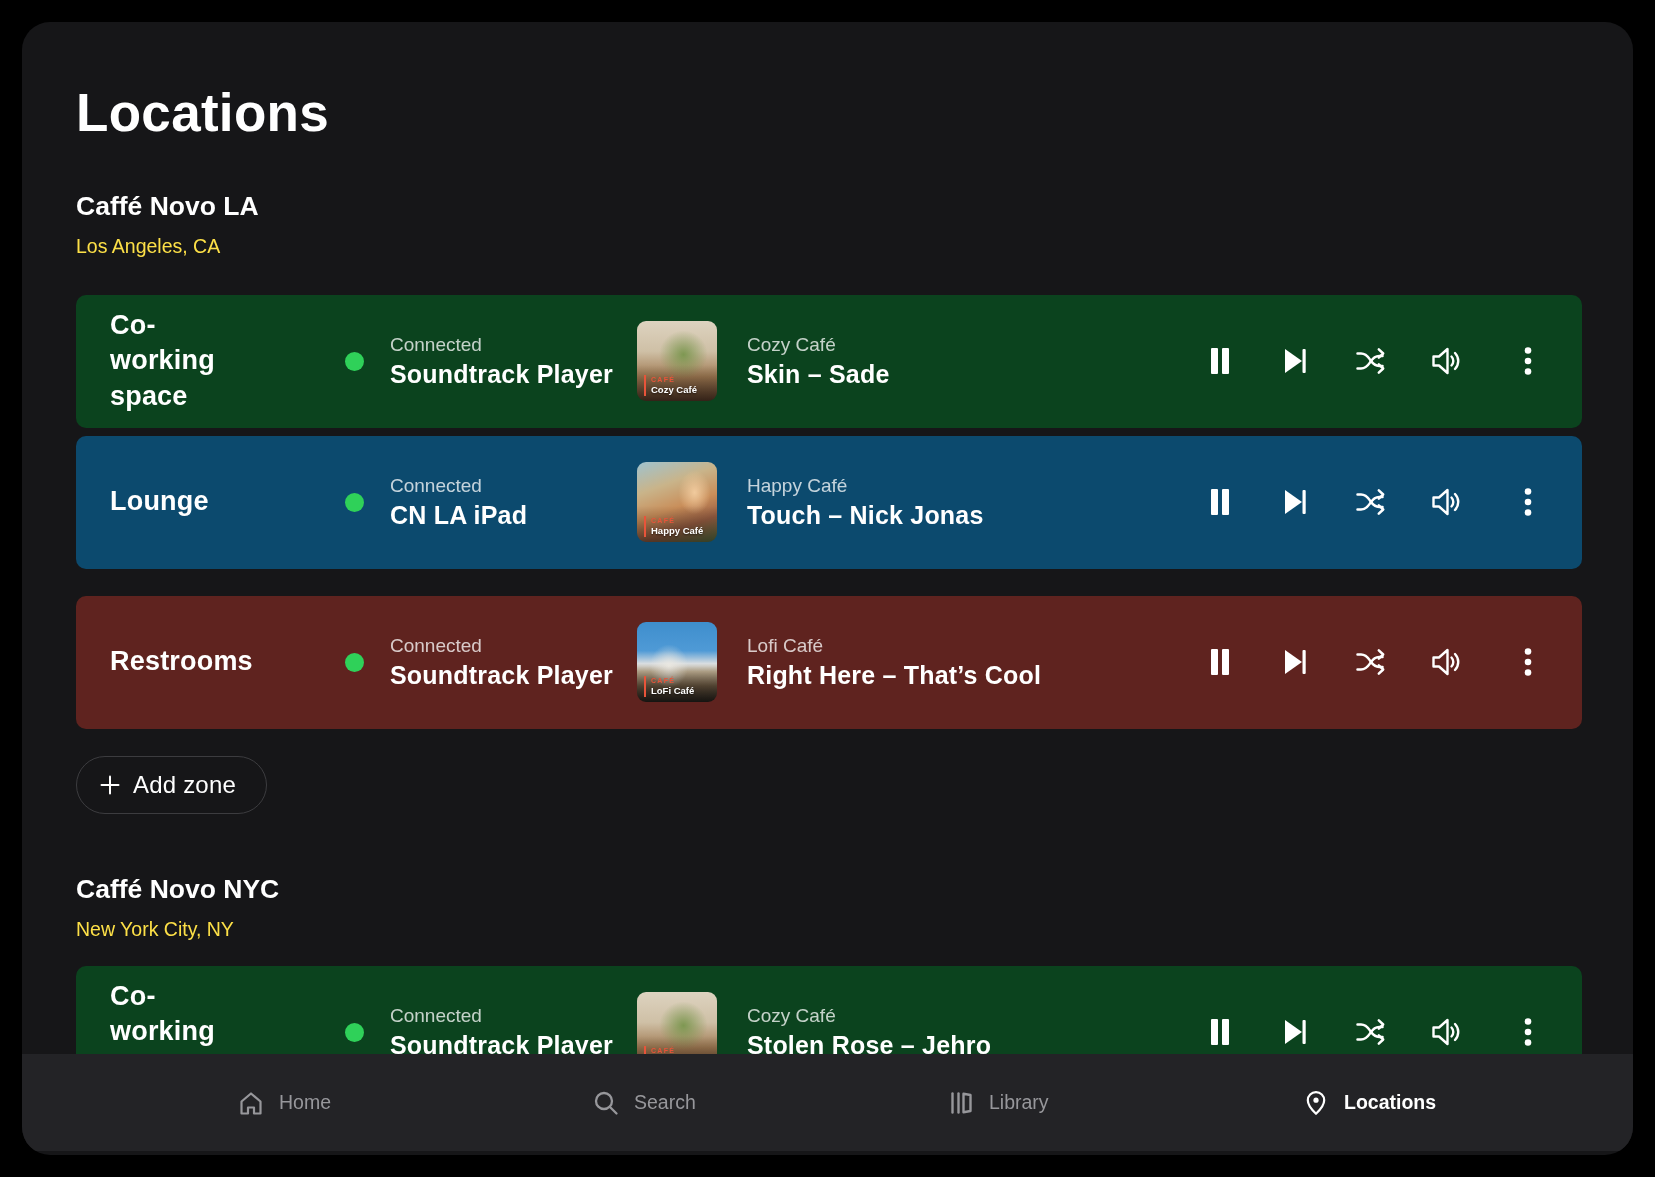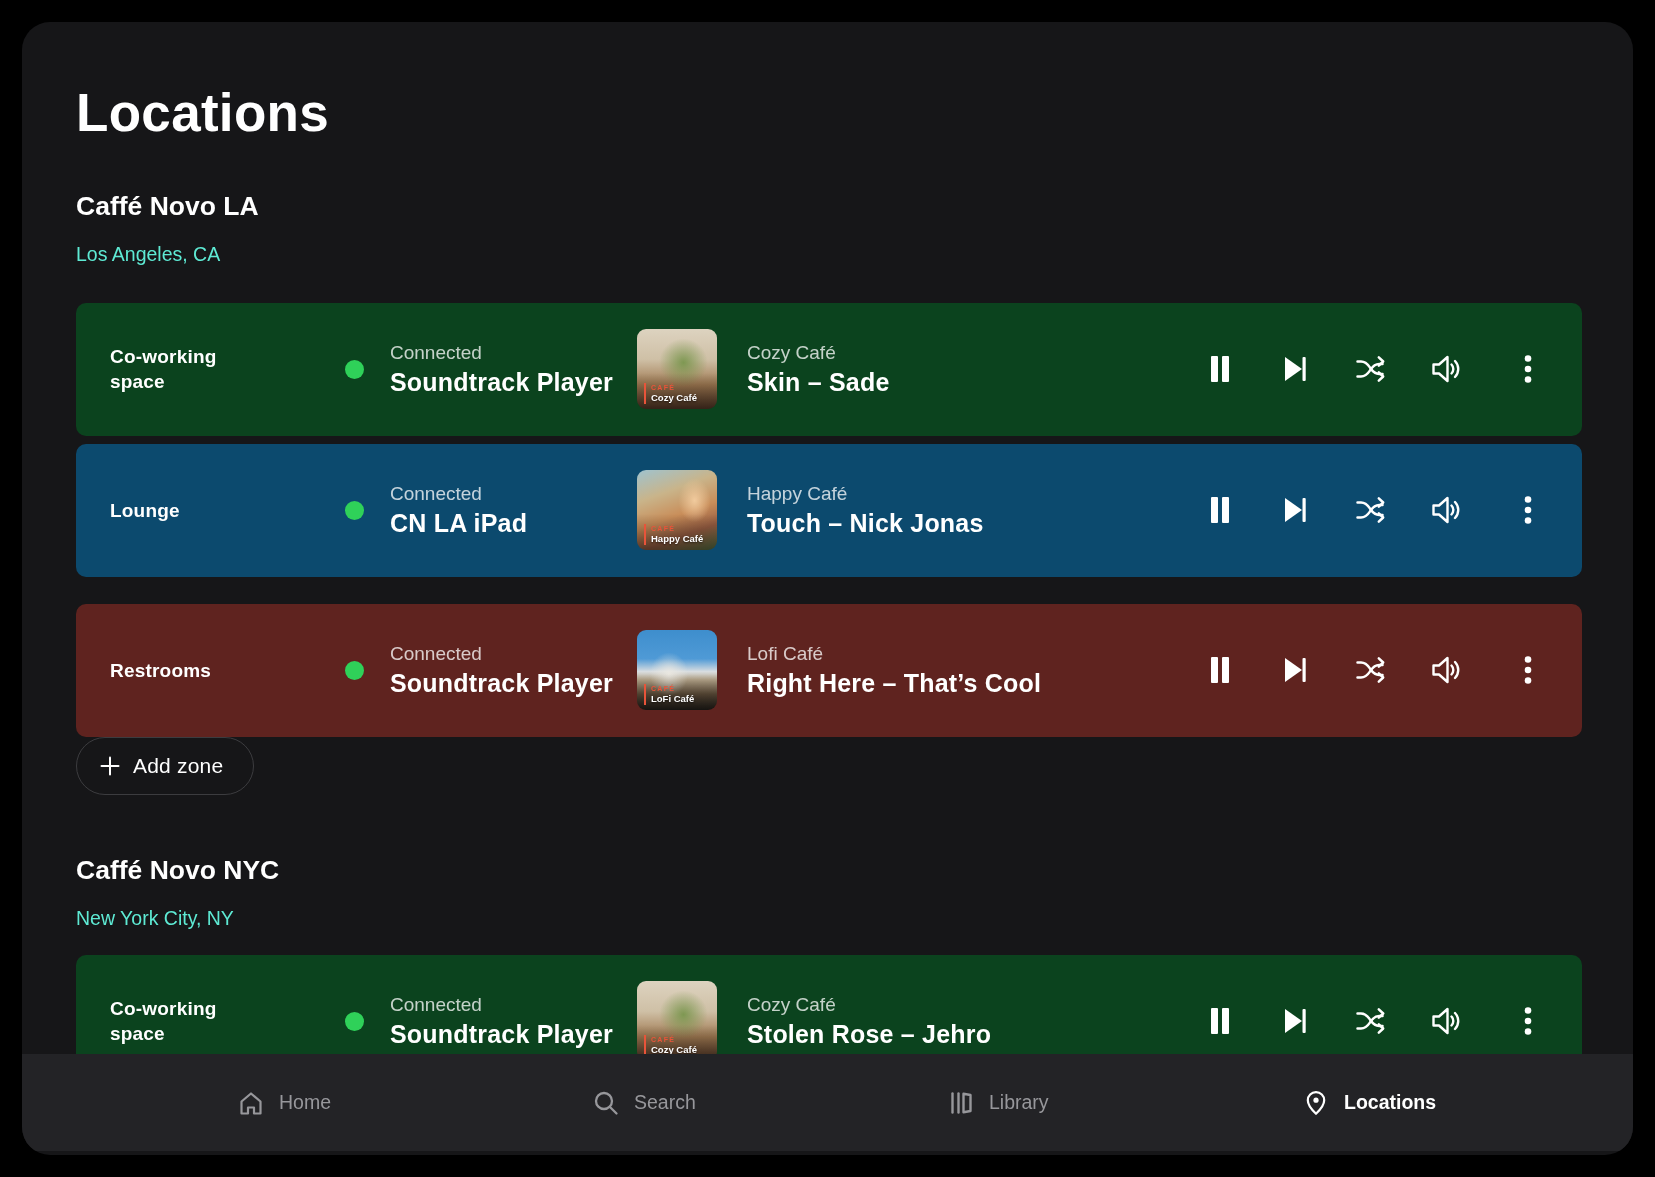--- a/index.html
+++ b/index.html
@@ -2,27 +2,27 @@
 <html><head>
 <meta charset="utf-8">
 <style>
   html,body{margin:0;padding:0;background:#000;}
   body{width:1655px;height:1177px;position:relative;font-family:"Liberation Sans",sans-serif;
        -webkit-font-smoothing:antialiased;color:#fff;overflow:hidden;}
   .app{position:absolute;inset:22px;background:#161618;border-radius:28px;overflow:hidden;}
   .content{padding:64px 51px 0 54px;}
   h1.page-title{font-size:53px;font-weight:700;margin:0 0 52px 0;letter-spacing:.3px;line-height:1;}
   .section-title{font-size:26.5px;font-weight:700;margin:0;line-height:1.2;}
-  .section-sub{font-size:19.5px;color:#5eead4;margin-top:20px;font-weight:400;}
+  .section-sub{font-size:19.5px;color:#fde047;margin-top:12px;font-weight:400;}
   .section-nyc{margin-top:60px;}
   .rows{margin-top:37px;display:flex;flex-direction:column;gap:8px;}
   .zone-row{height:133px;border-radius:10px;display:flex;align-items:center;
             padding:0 38px 0 34px;box-sizing:border-box;cursor:pointer;}
   .zone-name{flex:0 0 214px;box-sizing:border-box;padding-right:70px;
-             font-size:19px;font-weight:700;line-height:1.32;letter-spacing:.2px;}
+             font-size:27px;font-weight:700;line-height:1.32;letter-spacing:.2px;}
   .dot-col{flex:0 0 60px;display:flex;justify-content:center;}
   .dot{width:19px;height:19px;border-radius:50%;}
   .device-col{flex:0 0 247px;box-sizing:border-box;padding-left:6px;min-width:0;}
   .label-sm{font-size:19px;font-weight:400;color:rgba(255,255,255,.76);margin-bottom:4px;white-space:nowrap;}
   .label-lg{font-size:25px;font-weight:700;letter-spacing:.2px;white-space:nowrap;}
   .art{flex:0 0 80px;width:80px;height:80px;border-radius:9px;margin:0 30px 0 6px;
        position:relative;overflow:hidden;background:#333;}
   .art-cozy{background:
       linear-gradient(180deg,rgba(0,0,0,0) 55%,rgba(0,0,0,.45) 100%),
       radial-gradient(closest-side at 58% 42%,rgba(122,150,78,.95),rgba(122,150,78,0) 72%),
@@ -38,23 +38,23 @@
   .art-label{position:absolute;left:7px;bottom:5px;border-left:2px solid #e8543a;padding-left:5px;}
   .art-kicker{font-size:7px;font-weight:700;letter-spacing:1.3px;color:#e8543a;line-height:1.3;}
   .art-name{font-size:9.5px;font-weight:700;color:#fff;line-height:1.25;
             text-shadow:0 1px 2px rgba(0,0,0,.6);white-space:nowrap;}
   .track-col{flex:1;min-width:0;}
   .controls{display:flex;align-items:center;gap:43px;}
   button{background:none;border:none;padding:0;color:#fff;font-family:inherit;cursor:pointer;}
   .ctrl{width:32px;height:32px;display:flex;align-items:center;justify-content:center;}
   .ctrl svg{display:block;}
   .ctrl-kebab{margin-left:8px;}
-  .add-zone{height:58px;display:inline-flex;align-items:center;gap:12px;
+  .add-zone{margin-top:27px;height:58px;display:inline-flex;align-items:center;gap:12px;
             padding:0 30px 0 22px;border:1.5px solid #3c3c3f;border-radius:29px;
-            color:#fff;font-size:21px;font-weight:400;letter-spacing:.2px;}
+            color:#fff;font-size:24px;font-weight:400;letter-spacing:.2px;}
   .bottom-nav{position:absolute;left:0;right:0;bottom:4px;height:97px;background:#232326;
               display:flex;align-items:center;padding-left:215px;box-sizing:border-box;}
   .nav-item{flex:0 0 355px;display:flex;align-items:center;gap:14px;color:#97979b;
             font-size:19.5px;font-weight:400;}
   .nav-item.active{color:#ffffff;font-weight:700;}
   .nav-item svg{display:block;}
 </style>
 </head>
 <body>
 

